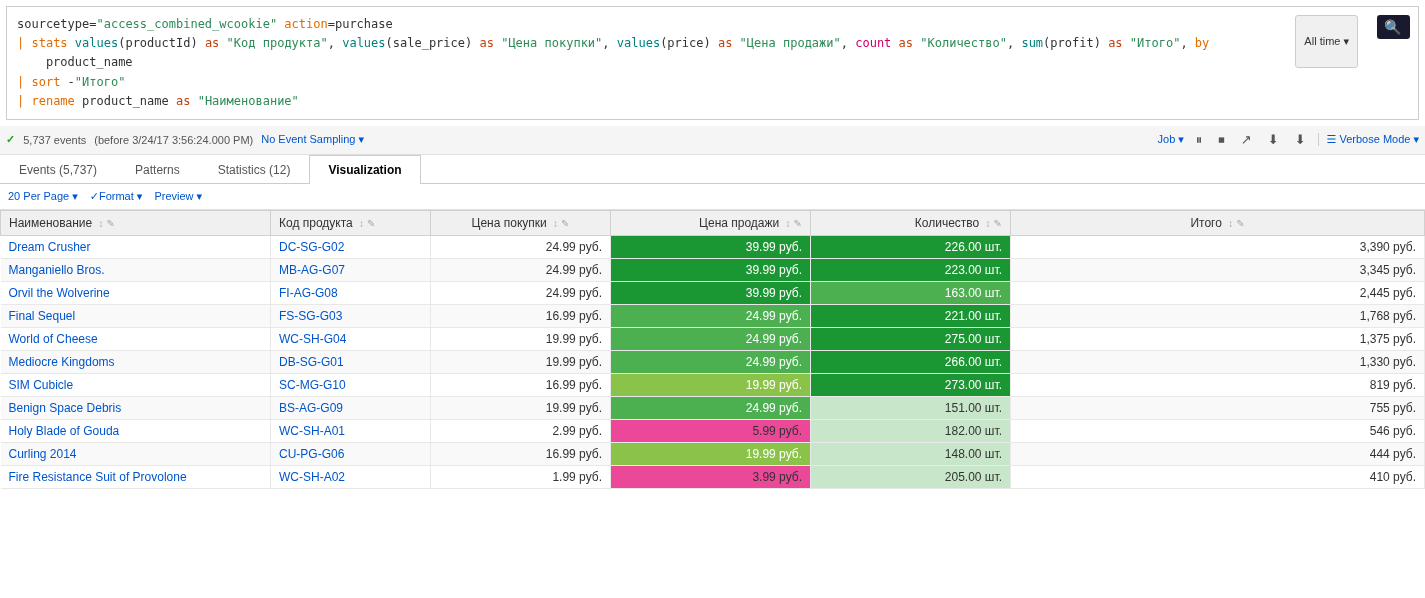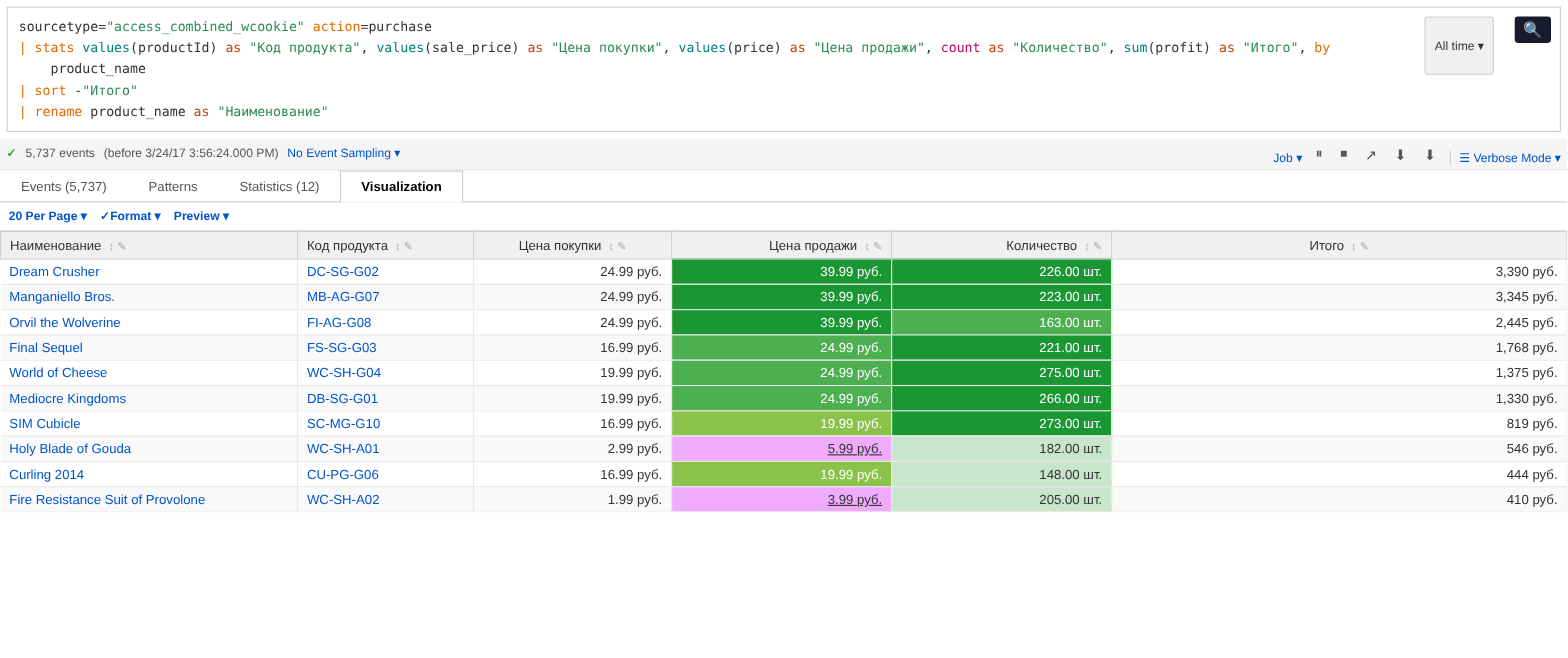--- a/index.html
+++ b/index.html
@@ -41,21 +41,21 @@
       display: flex;
       align-items: center;
       justify-content: space-between;
       padding: 4px 6px;
       border-bottom: 1px solid #e0e0e0;
       background: #f5f5f5;
     }
     .top-bar-left { display: flex; align-items: center; gap: 8px; font-size: 11px; color: #555; }
     .top-bar-left .check-green { color: #22aa22; font-weight: bold; }
     .event-link { color: #0055cc; text-decoration: none; cursor: pointer; }
-    .top-bar-right { display: flex; align-items: flex-end; gap: 8px; }
+    .top-bar-right { display: flex; align-items: center; gap: 8px; }
     .job-btn { color: #0055cc; background: none; border: none; cursor: pointer; font-size: 11px; }
     .icon-btn { background: none; border: none; cursor: pointer; color: #555; font-size: 13px; padding: 2px 4px; }
     .verbose-btn { color: #0055cc; background: none; border: none; cursor: pointer; font-size: 11px; border-left: 1px solid #ccc; padding-left: 8px; }
 
     
     .tabs {
       display: flex;
       border-bottom: 1px solid #ccc;
       background: #fff;
     }
@@ -85,21 +85,20 @@
     }
     .toolbar-btn {
       background: none;
       border: none;
       cursor: pointer;
       color: #0055cc;
       font-size: 11px;
       display: flex;
       align-items: center;
       gap: 2px;
-      font-weight: bold;
     }
 
     
     .table-container { overflow-x: auto; }
     table {
       width: 100%;
       border-collapse: collapse;
       font-size: 12px;
     }
     thead th {
@@ -122,21 +121,21 @@
     td { padding: 4px 8px; border-right: 1px solid #e8e8e8; }
     td.name-col { color: #0055cc; cursor: pointer; }
     td.code-col { color: #0055cc; cursor: pointer; }
     td.num-col { text-align: right; }
 
     
     .cell-green-dark { background: #1a9633; color: #fff; text-align: right; }
     .cell-green-mid { background: #4caf50; color: #fff; text-align: right; }
     .cell-green-light { background: #8bc34a; color: #fff; text-align: right; }
     .cell-green-pale { background: #c8e6c9; color: #333; text-align: right; }
-    .cell-white { background: #f0abfc; text-align: right; text-decoration: underline; }
+    .cell-white { background: #ec4899; text-align: right; }
 
     
     .alltime-btn {
       position: absolute;
       top: 8px;
       right: 60px;
       background: #f0f0f0;
       border: 1px solid #ccc;
       border-radius: 3px;
       padding: 19px 8px;
@@ -269,20 +268,28 @@
   </tr>
         <tr>
     <td class="name-col">SIM Cubicle</td>
     <td class="code-col">SC-MG-G10</td>
     <td class="num-col" style="text-align:right">16.99 руб.</td>
     <td class="cell-green-light">19.99 руб.</td>
     <td class="cell-green-dark">273.00 шт.</td>
     <td class="num-col" style="text-align:right">819 руб.</td>
   </tr>
         <tr>
+    <td class="name-col">Benign Space Debris</td>
+    <td class="code-col">BS-AG-G09</td>
+    <td class="num-col" style="text-align:right">19.99 руб.</td>
+    <td class="cell-green-mid">24.99 руб.</td>
+    <td class="cell-green-pale">151.00 шт.</td>
+    <td class="num-col" style="text-align:right">755 руб.</td>
+  </tr>
+        <tr>
     <td class="name-col">Holy Blade of Gouda</td>
     <td class="code-col">WC-SH-A01</td>
     <td class="num-col" style="text-align:right">2.99 руб.</td>
     <td class="cell-white">5.99 руб.</td>
     <td class="cell-green-pale">182.00 шт.</td>
     <td class="num-col" style="text-align:right">546 руб.</td>
   </tr>
         <tr>
     <td class="name-col">Curling 2014</td>
     <td class="code-col">CU-PG-G06</td>

